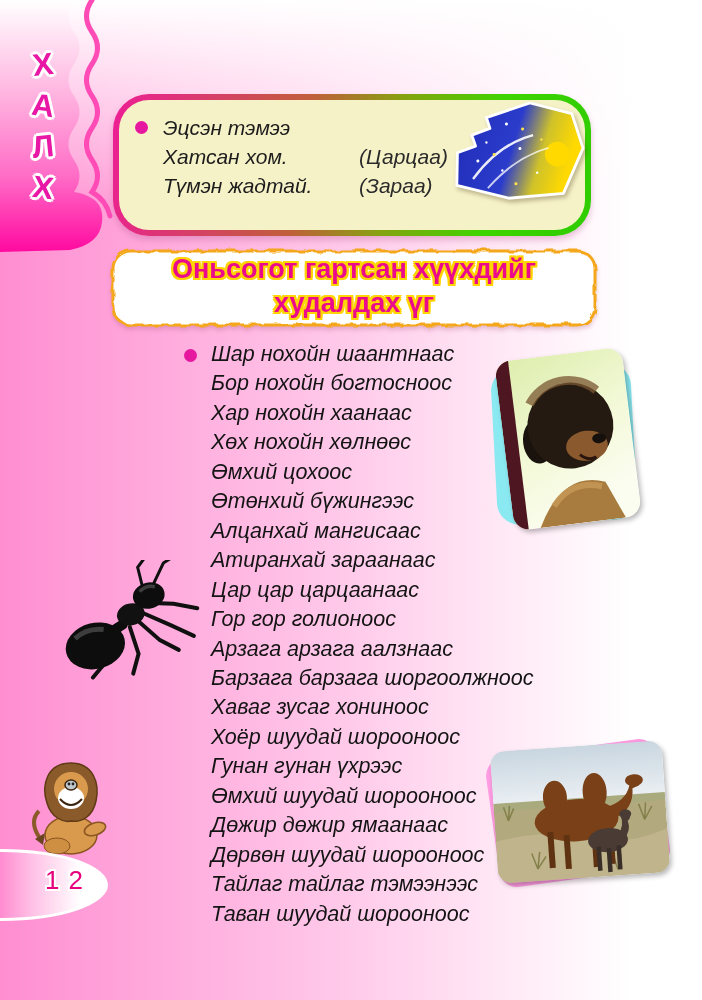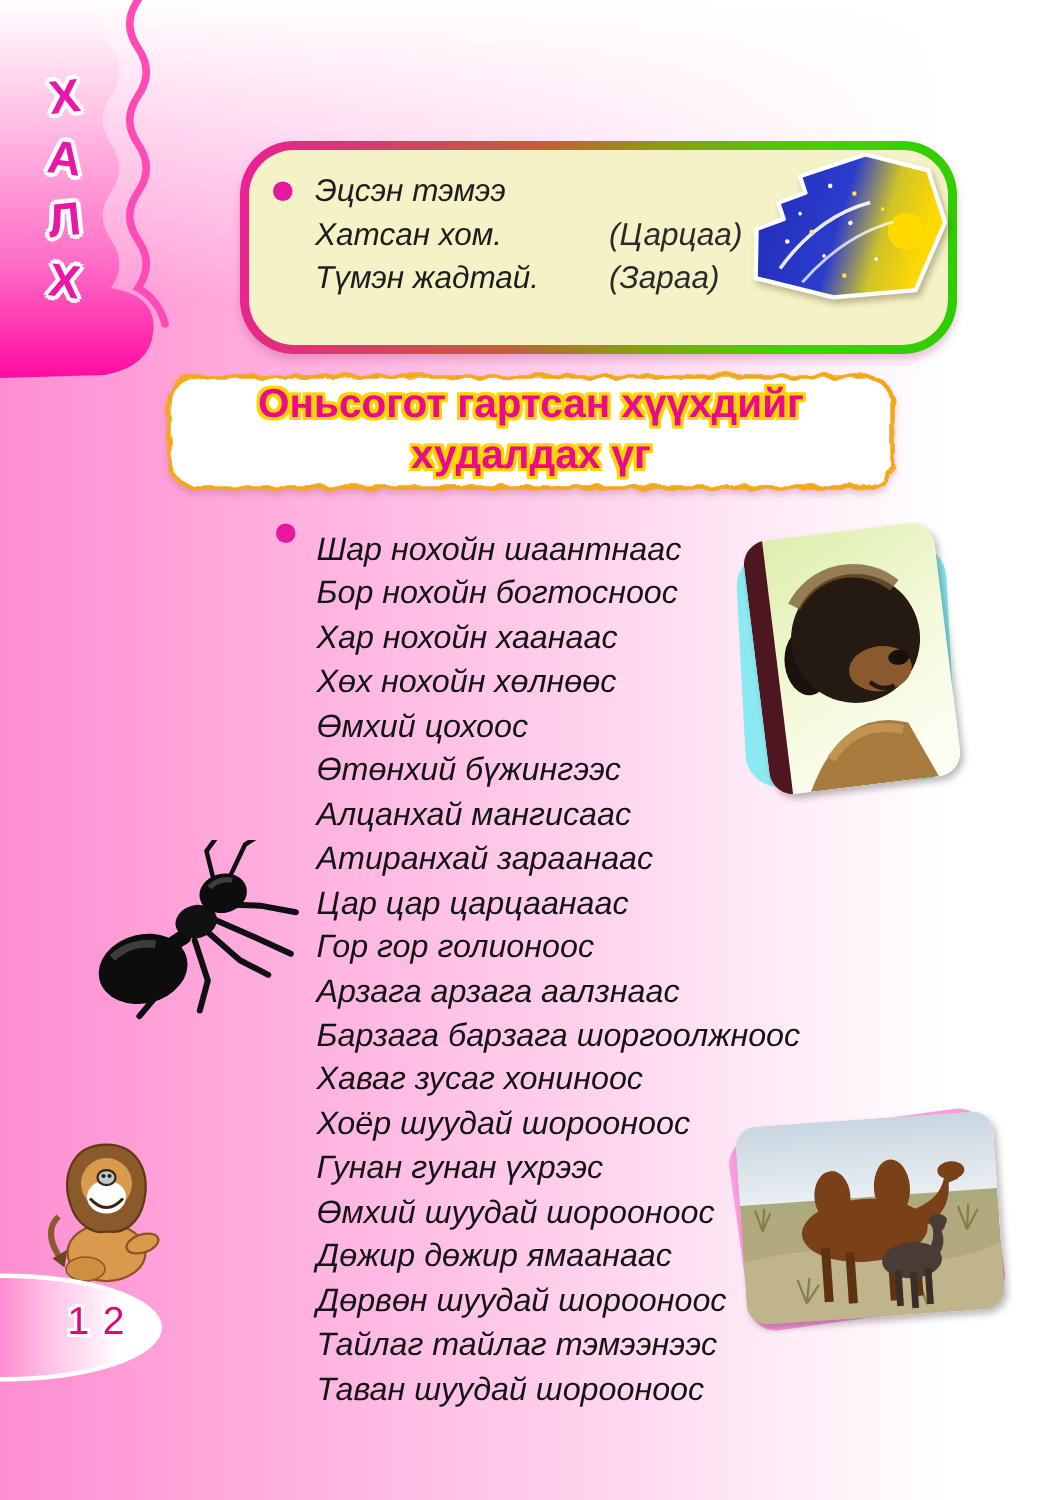--- a/index.html
+++ b/index.html
@@ -16,41 +16,41 @@
   .band-letter{
     display:block;font-size:31px;font-weight:bold;color:#e817a5;line-height:30px;margin-bottom:11px;
     text-shadow:-2px -2px 0 #fff,2px -2px 0 #fff,-2px 2px 0 #fff,2px 2px 0 #fff,0 -3px 0 #fff,0 3px 0 #fff,-3px 0 0 #fff,3px 0 0 #fff;
   }
   .band-letter:nth-child(2n){transform:rotate(7deg);}
   .band-letter:nth-child(2n+1){transform:rotate(-6deg);}
   
   .riddle-box{
     position:absolute;left:113px;top:94px;width:478px;height:142px;border-radius:36px;
     background:linear-gradient(100deg,#ed1e95 0%,#c05f3a 40%,#86a210 58%,#3fd400 78%,#2ecc00 100%);
-    padding:6px;box-sizing:border-box;box-shadow:0 4px 6px rgba(190,90,150,.35);margin-left:47px;
+    padding:6px;box-sizing:border-box;box-shadow:0 4px 6px rgba(190,90,150,.35);
   }
   .riddle-inner{
     width:100%;height:100%;border-radius:30px;background:#f6f2c8;position:relative;
     padding:13px 0 0 0;box-sizing:border-box;
   }
   .riddle-row{display:grid;grid-template-columns:44px 196px auto;height:29px;align-items:center;}
   .riddle-bullet{width:13px;height:13px;border-radius:50%;background:#e718a0;justify-self:center;}
   .riddle-text,.riddle-answer{font-style:italic;font-size:21px;color:#1d1d1d;white-space:nowrap;}
   .riddle-answer{color:#2a2a2a;}
   .cheese-illo{position:absolute;right:-4px;top:2px;width:146px;height:104px;filter:drop-shadow(2px 3px 2px rgba(60,40,0,.3));}
   
   .title-box{position:absolute;left:107px;top:245px;width:494px;height:86px;}
   .title-box svg.wavy{position:absolute;left:0;top:0;filter:drop-shadow(0 3px 2px rgba(170,90,130,.3));}
   .title-text{
     position:absolute;left:0;top:7px;width:100%;text-align:center;
     font-weight:bold;font-size:27px;line-height:34px;color:#ec0a8c;
     text-shadow:-2px -2px 0 #ffd400,2px -2px 0 #ffd400,-2px 2px 0 #ffd400,2px 2px 0 #ffd400,0 -2px 0 #ffd400,0 2px 0 #ffd400,-2px 0 0 #ffd400,2px 0 0 #ffd400;
   }
   
-  .main-list{position:absolute;left:211px;top:352px;width:340px;}
+  .main-list{position:absolute;left:211px;top:340px;width:340px;}
   .list-line{font-style:italic;font-size:21.5px;line-height:29.45px;color:#141414;white-space:nowrap;}
   .list-bullet{position:absolute;left:184px;top:349px;width:13px;height:13px;border-radius:50%;background:#e718a0;}
   
   .dog-comp{position:absolute;left:488px;top:350px;width:162px;height:188px;}
   .dog-card{position:absolute;left:6px;top:16px;width:140px;height:156px;border-radius:22px;background:#8be9f2;transform:rotate(-3deg);}
   .dog-photo{position:absolute;left:16px;top:4px;width:128px;height:170px;border-radius:16px;overflow:hidden;transform:rotate(-7deg);box-shadow:2px 3px 5px rgba(0,0,0,.28);}
   .camel-comp{position:absolute;left:486px;top:738px;width:190px;height:152px;}
   .camel-card{position:absolute;left:6px;top:10px;width:172px;height:130px;border-radius:18px;background:#ff9ce2;transform:rotate(-8deg);}
   .camel-photo{position:absolute;left:8px;top:8px;width:172px;height:132px;border-radius:14px;overflow:hidden;transform:rotate(-4deg);box-shadow:2px 3px 5px rgba(0,0,0,.28);}
   

